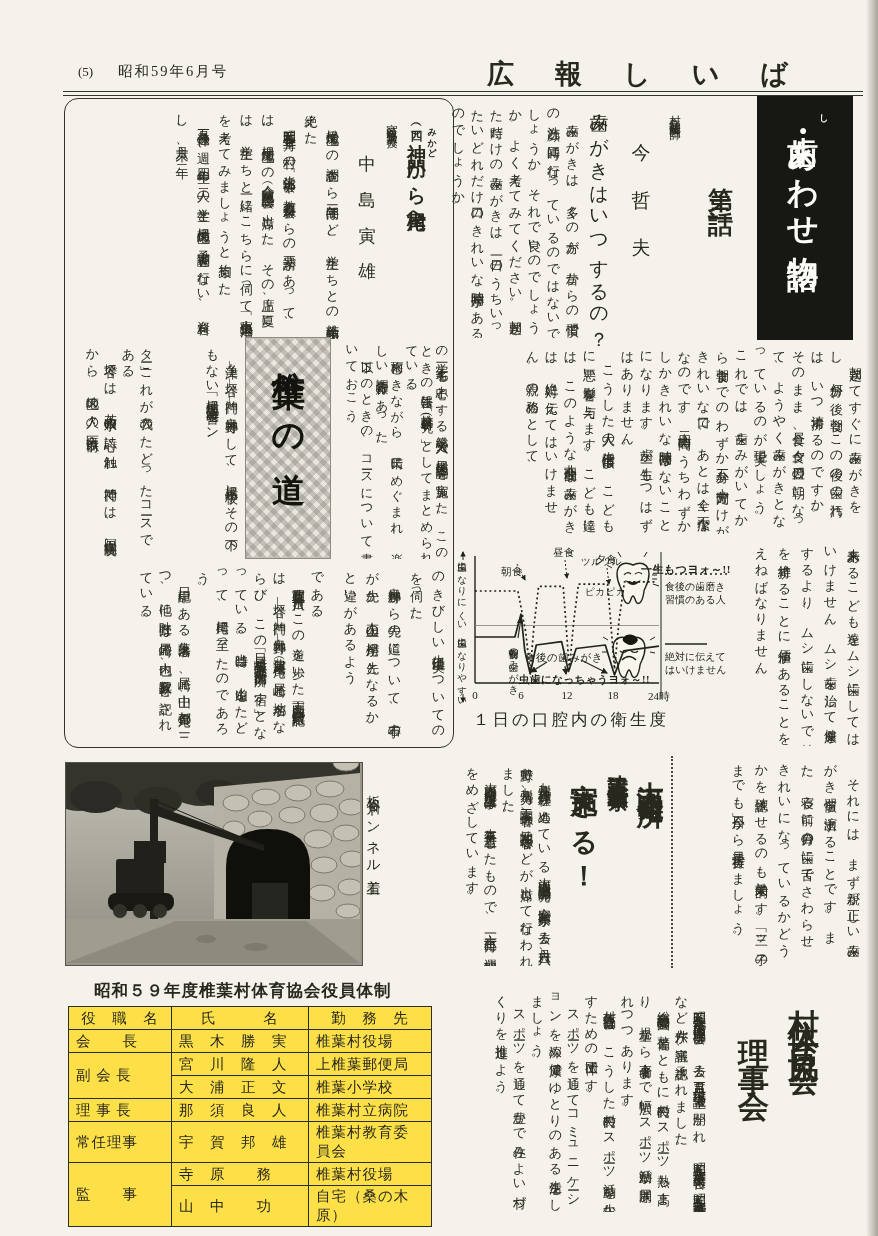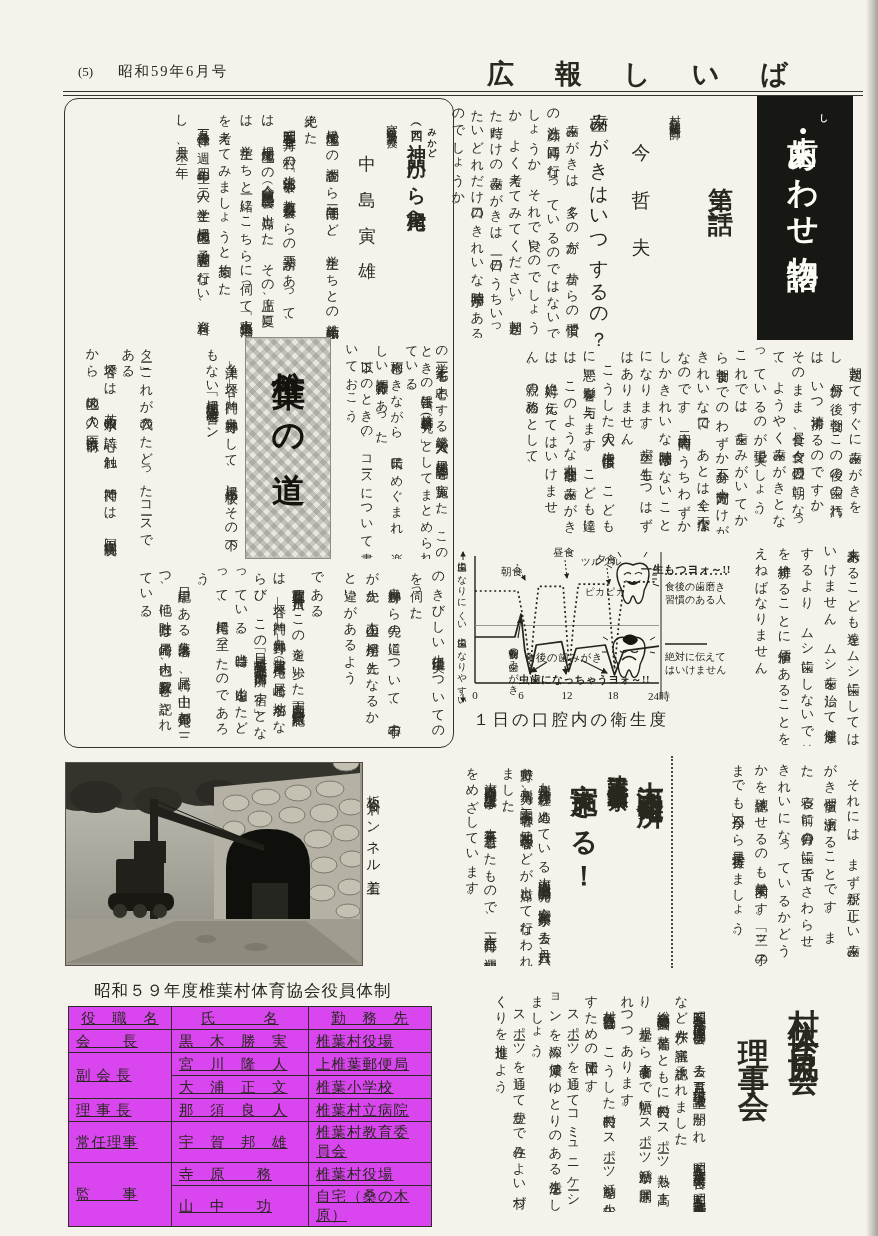--- a/index.html
+++ b/index.html
@@ -14,21 +14,21 @@
   .rule2{border-top:1.4px solid #35342c;border-bottom:1.4px solid #35342c;height:3px;}
   .blackbox{background:#171714;color:#fdfdf8;display:flex;justify-content:center;}
   .graybox{background:
       repeating-linear-gradient(45deg,rgba(130,128,120,.38) 0 5px,rgba(236,234,226,.0) 5px 10px),
       repeating-linear-gradient(-45deg,rgba(130,128,120,.38) 0 5px,#e7e5dc 5px 10px);
       display:flex;justify-content:center;align-items:flex-start;border:1px solid #8d8b80;}
   .roundbox{border:1.6px solid #35342c;border-radius:14px;}
   .chart-label{position:absolute;font-size:10.5px;letter-spacing:.5px;color:#23221b;}
   .chart-tick{position:absolute;top:143px;width:26px;text-align:center;font-size:11px;color:#23221b;}
   .dotted-rule{border-left:2.2px dotted #4a4940;}
-  table.roster{border-collapse:collapse;background:#d946ef;text-decoration:underline;}
+  table.roster{border-collapse:collapse;background:#fde047;}
   table.roster th,table.roster td{border:1.5px solid #2f2e26;font-size:14.5px;font-weight:normal;
       padding:1px 7px;height:20px;letter-spacing:1px;}
   .legend-text{font-size:10px;line-height:13px;letter-spacing:0;color:#23221b;}
 </style>
 </head>
 <body>
 
 <div class="page">
 
   <div class="abs" style="left:78px;top:64px;font-size:13px;">(5)</div>
@@ -217,21 +217,21 @@
   <div class="abs vbody" style="left:387px;top:758px;width:166px;height:208px;line-height:18px;">　九州電力株式会社が進めている大河内地区電源開発の安全祈願祭が去る六月六日、大河内屋敷野で九州電力、工事関係者、地元関係者などが出席して行なわれました。
 　大河内発電所建設工事は、本年三月着工したもので、六十一年三月に運転開始をめざしています。</div>
   <div class="abs" style="left:572px;top:758px;width:96px;height:210px;">
     <div class="abs v sans" style="right:0;top:2px;font-size:27px;font-weight:bold;letter-spacing:4px;">大河内発電所</div>
     <div class="abs v sans" style="right:36px;top:0px;font-size:21px;font-weight:bold;letter-spacing:2px;">建設工事安全祈願祭</div>
     <div class="abs v sans" style="right:66px;top:4px;font-size:27px;font-weight:bold;letter-spacing:6px;">実施さる！</div>
   </div>
   <div class="abs dotted-rule" style="left:671px;top:756px;height:212px;"></div>
   <div class="abs vbody" style="left:680px;top:755px;width:185px;height:212px;line-height:23px;">　それには、まず親が正しい歯みがき習慣を演出することです。また、寝る前に自分の歯に舌でさわらせ、きれいになっているかどうかを確認させるのも効果的です。「三ッ子の魂百までも」今日から早速実行しましょう。</div>
 
-  <div class="abs sans" style="left:94px;top:980px;font-size:16.5px;font-weight:normal;letter-spacing:1px;">昭和５９年度椎葉村体育協会役員体制</div>
+  <div class="abs sans" style="left:94px;top:980px;font-size:16.5px;font-weight:bold;letter-spacing:1px;">昭和５９年度椎葉村体育協会役員体制</div>
   <table class="roster abs" style="left:68px;top:1006px;">
     <tbody>
         <tr>
       <th style="width:88px;">役　職　名</th>
       <th style="width:122px;">氏　　　名</th>
       <th style="width:108px;">勤　務　先</th>
     </tr>
     <tr>
       <td>会　　長</td>
       <td>黒　木　勝　実</td>

